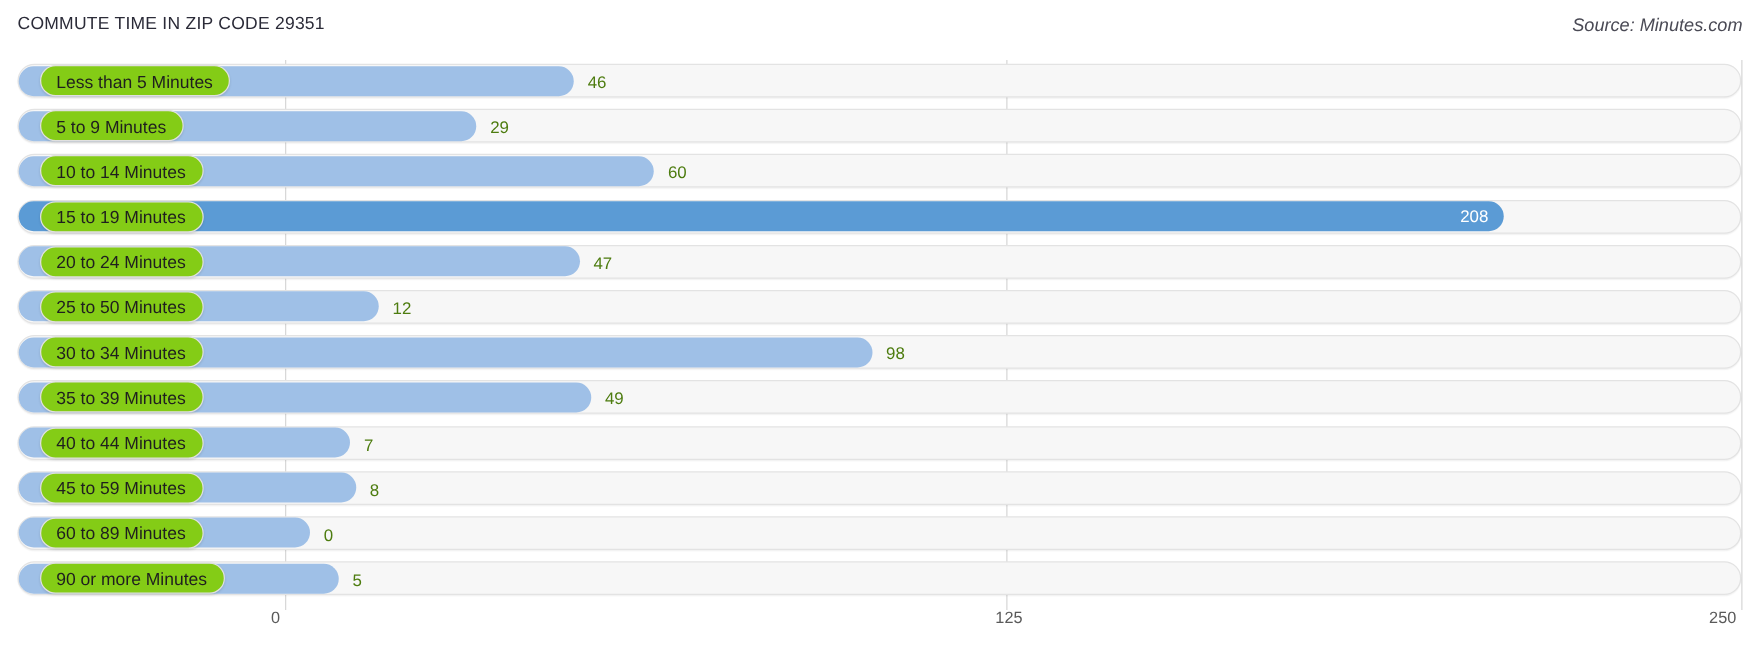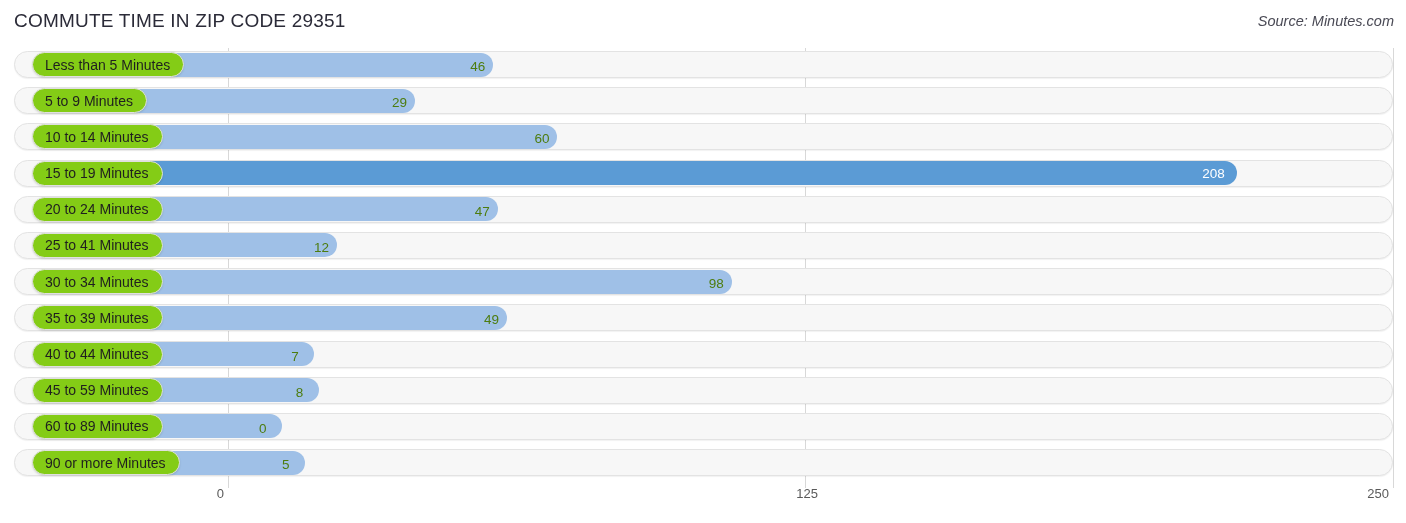--- a/index.html
+++ b/index.html
@@ -25,21 +25,21 @@
   .header {
     position: absolute;
     left: 0; top: 0;
     width: 1406px;
     height: 46px;
   }
   .chart-title {
     position: absolute;
     left: 14px;
     top: 10px;
-    font-size: 19px;
+    font-size: 14px;
     letter-spacing: 0.2px;
     color: #2b2b38;
     font-weight: 400;
     white-space: nowrap;
   }
   .chart-source {
     position: absolute;
     right: 12px;
     top: 13px;
     font-size: 14.5px;
@@ -91,21 +91,20 @@
     border-radius: 14px;
     box-shadow: 0 1px 1px rgba(0,0,0,0.055);
   }
   .bar {
     position: absolute;
     left: 15px;
     top: 4.5px;
     height: 24px;
     border-radius: 12px;
     background: #9fc0e7;
-    margin-left: 34px;
   }
   .bar.highlight {
     background: #5b9bd5;
   }
   .bar-inner-value {
     position: absolute;
     right: 12px;
     top: 50%;
     transform: translateY(-50%);
     font-size: 13.5px;
@@ -200,21 +199,21 @@
         <div class="row">
           <div class="track"></div>
           <div class="bar" style="left: 15px; width: 448.73px;"></div>
           <div class="value-out" style="left: 474.73px;">47</div>
           <div class="pill">20 to 24 Minutes</div>
         </div>
         <div class="row">
           <div class="track"></div>
           <div class="bar" style="left: 15px; width: 288.08px;"></div>
           <div class="value-out" style="left: 314.08px;">12</div>
-          <div class="pill">25 to 41 Minutes</div>
+          <div class="pill">25 to 50 Minutes</div>
         </div>
         <div class="row">
           <div class="track"></div>
           <div class="bar" style="left: 15px; width: 682.82px;"></div>
           <div class="value-out" style="left: 708.82px;">98</div>
           <div class="pill">30 to 34 Minutes</div>
         </div>
         <div class="row">
           <div class="track"></div>
           <div class="bar" style="left: 15px; width: 457.91px;"></div>

